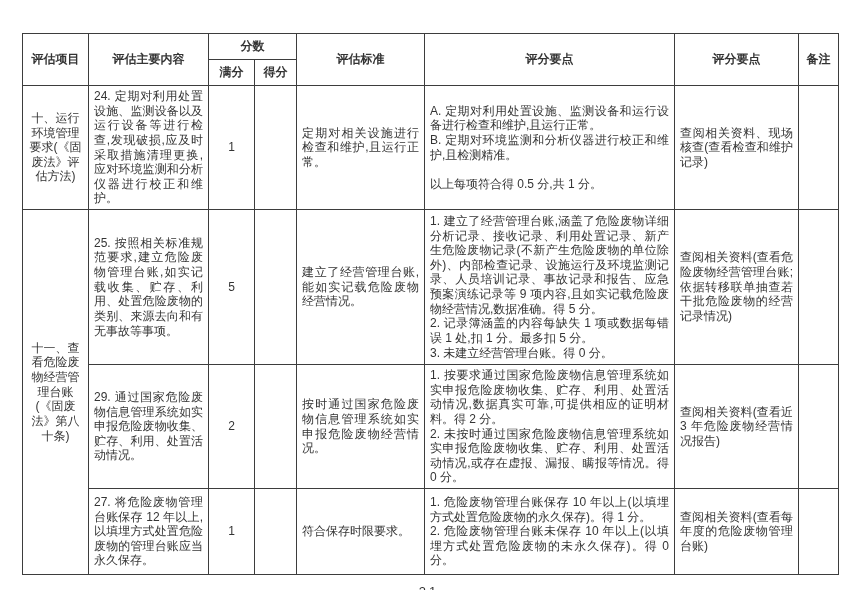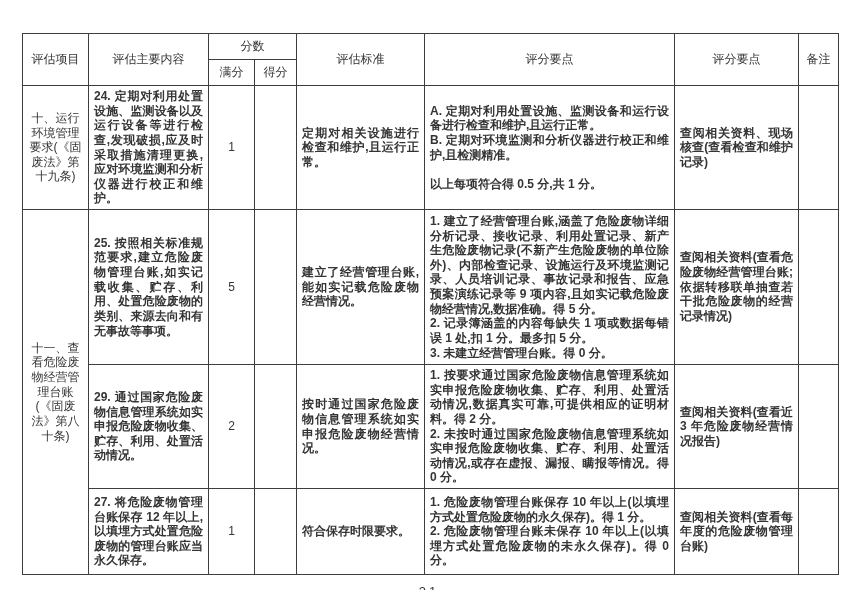--- a/index.html
+++ b/index.html
@@ -13,23 +13,23 @@
   th,td{
     border:1px solid #3d3d3d;
     padding:3px 5px;
     font-size:12px;
     line-height:1.22;
     vertical-align:middle;
     white-space:pre-line;
     word-break:break-all;
     overflow:hidden;
   }
-  th{font-weight:normal;text-align:center;padding:2px;}
+  th{font-weight:bold;text-align:center;padding:2px;}
   .c{text-align:center;}
-  .j{text-align:justify;text-justify:inter-ideograph;font-weight:bold;}
+  .j{text-align:justify;text-justify:inter-ideograph;}
   .footer{
     text-align:center;
     margin-top:9px;
     font-size:13px;
     letter-spacing:3px;
     color:#333;
   }
 </style>
 </head>
 <body>
@@ -56,21 +56,21 @@
         <th rowspan="2">评分要点</th>
         <th rowspan="2">备注</th>
       </tr>
       <tr style="height:26px">
         <th>满分</th>
         <th>得分</th>
       </tr>
     </thead>
     <tbody>
       <tr style="height:124px">
-        <td class="c">十、运行环境管理要求(《固废法》第十九条)</td>
+        <td class="c">十、运行环境管理要求(《固废法》评估方法)</td>
         <td class="j">24. 定期对利用处置设施、监测设备以及运行设备等进行检查,发现破损,应及时采取措施清理更换,应对环境监测和分析仪器进行校正和维护。</td>
         <td class="c">1</td>
         <td class="c"></td>
         <td class="j">定期对相关设施进行检查和维护,且运行正常。</td>
         <td class="j">A. 定期对利用处置设施、监测设备和运行设备进行检查和维护,且运行正常。
 B. 定期对环境监测和分析仪器进行校正和维护,且检测精准。
 
 以上每项符合得 0.5 分,共 1 分。</td>
         <td class="j">查阅相关资料、现场核查(查看检查和维护记录)</td>
         <td></td>

